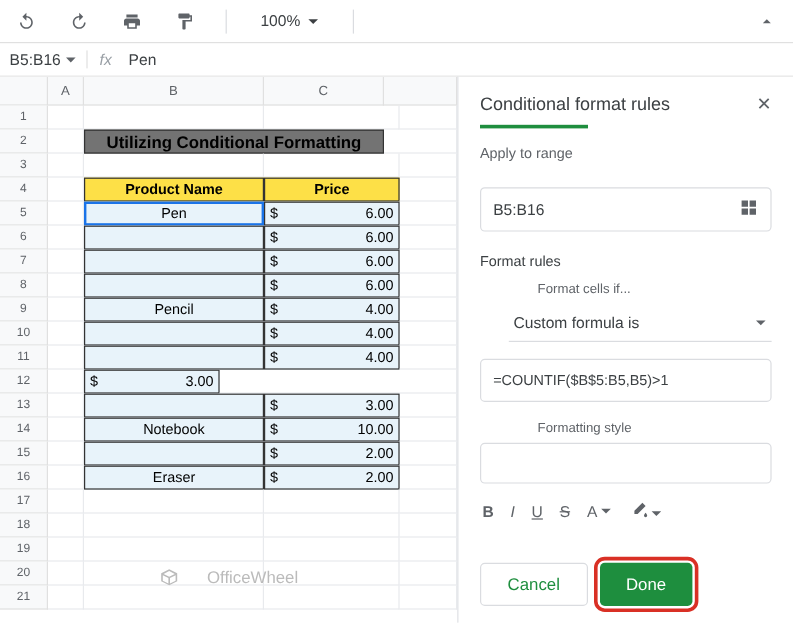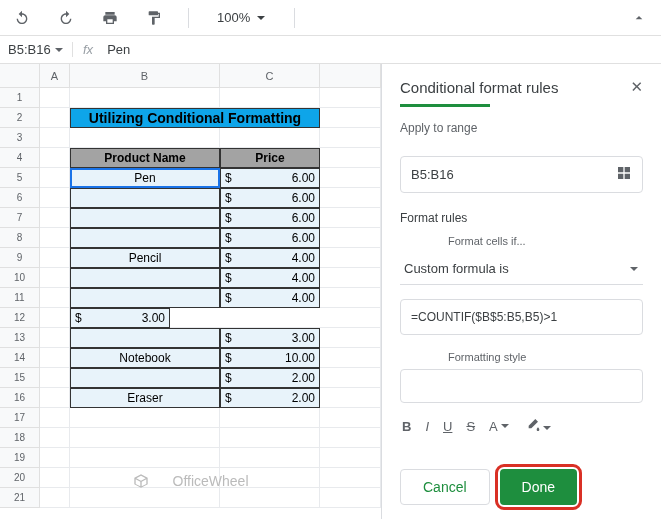--- a/index.html
+++ b/index.html
@@ -28,42 +28,42 @@
 .col-rest { flex: 1; }
 
 .row-headers { position: absolute; top: 24px; left: 0; width: 40px; }
 .row-h { height: 20px; background: #f8f9fa; border-right: 1px solid #e0e0e0; border-bottom: 1px solid #e0e0e0; display: flex; align-items: center; justify-content: center; font-size: 10px; color: #5f6368; }
 
 .grid { position: absolute; top: 24px; left: 40px; right: 0; bottom: 0; }
 .grid-row { display: flex; height: 20px; }
 .cell { border-right: 1px solid #e8eaed; border-bottom: 1px solid #e8eaed; font-size: 12px; display: flex; align-items: center; }
 .c-a { width: 30px; }
 .c-b { width: 150px; justify-content: center; }
-.c-c { width: 100px; }
+.c-c { width: 113px; }
 .c-rest { flex: 1; }
 
-.title-cell { background: #0ea5e9; font-weight: bold; font-size: 14px; color: #000; justify-content: center; border: 1px solid #333; }
-.header-cell { background: #a3a3a3; font-weight: bold; color: #000; justify-content: center; border: 1px solid #333; }
+.title-cell { background: #737373; font-weight: bold; font-size: 14px; color: #000; justify-content: center; border: 1px solid #333; }
+.header-cell { background: #fde047; font-weight: bold; color: #000; justify-content: center; border: 1px solid #333; }
 .data-b { background: #e8f3fa; border: 1px solid #333; text-align: center; justify-content: center; color: #000; }
 .data-c { background: #e8f3fa; border: 1px solid #333; padding: 0 4px; color: #000; }
 .data-c .dollar { float: left; }
 .data-c .price { margin-left: auto; }
 .selected-range { border: 2px solid #1a73e8 !important; }
 
 .watermark { position: absolute; bottom: 30px; left: 50%; transform: translateX(-50%); color: #bbb; font-size: 14px; display: flex; align-items: center; gap: 24px; pointer-events: none; }
 
 .sidebar { width: 280px; border-left: 1px solid #dadce0; padding: 14px 18px; display: flex; flex-direction: column; background: #fff; font-size: 13px; color: #3c4043; }
 .sb-header { display: flex; justify-content: space-between; align-items: center; font-size: 15px; margin-bottom: 8px; }
 .sb-tab-ind { height: 3px; background: #1e8e3e; width: 90px; margin-bottom: 14px; }
 .sb-label { font-size: 12px; color: #5f6368; margin-bottom: 21px; }
 .sb-input-row { display: flex; align-items: center; border: 1px solid #dadce0; border-radius: 4px; padding: 8px 10px; margin-bottom: 18px; font-size: 13px; }
 .sb-grid-icon { margin-left: auto; color: #5f6368; }
 .sb-section-title { font-size: 12px; color: #3c4043; margin-bottom: 10px; }
 .sb-subtitle { font-size: 11px; color: #5f6368; margin-bottom: 6px; padding-left: 48px; }
-.sb-select { border: none; border-bottom: 1px solid #dadce0; padding: 8px 4px; display: flex; justify-content: space-between; align-items: center; margin-bottom: 14px; font-size: 13px; }
+.sb-select { border: none; border-bottom: 1px solid #dadce0; padding: 8px 4px; display: flex; justify-content: space-between; align-items: center; margin-bottom: 14px; font-size: 13px; margin-left: 24px; }
 .sb-formula-input { border: 1px solid #dadce0; border-radius: 4px; padding: 10px; margin-bottom: 16px; font-size: 12px; }
 .sb-style-preview { border: 1px solid #dadce0; border-radius: 4px; height: 34px; margin-bottom: 10px; }
 .sb-format-tools { display: flex; gap: 14px; padding: 4px 2px; color: #5f6368; font-size: 13px; align-items: center; }
 .sb-format-tools span { cursor: pointer; }
 .sb-footer { margin-top: auto; display: flex; gap: 10px; padding-top: 12px; }
 .btn { padding: 9px 22px; border-radius: 4px; font-size: 14px; font-weight: 500; cursor: pointer; border: none; }
 .btn-cancel { background: #fff; color: #1e8e3e; border: 1px solid #dadce0; }
 .btn-done { background: #1e8e3e; color: #fff; outline: 3px solid #d93025; outline-offset: 2px; }
 
 svg { width: 16px; height: 16px; }

